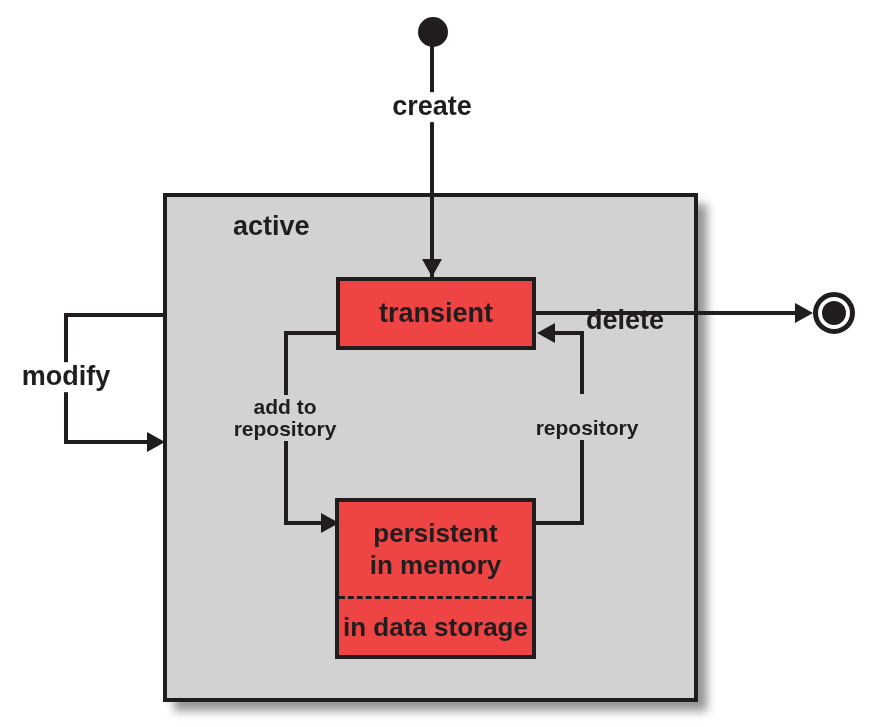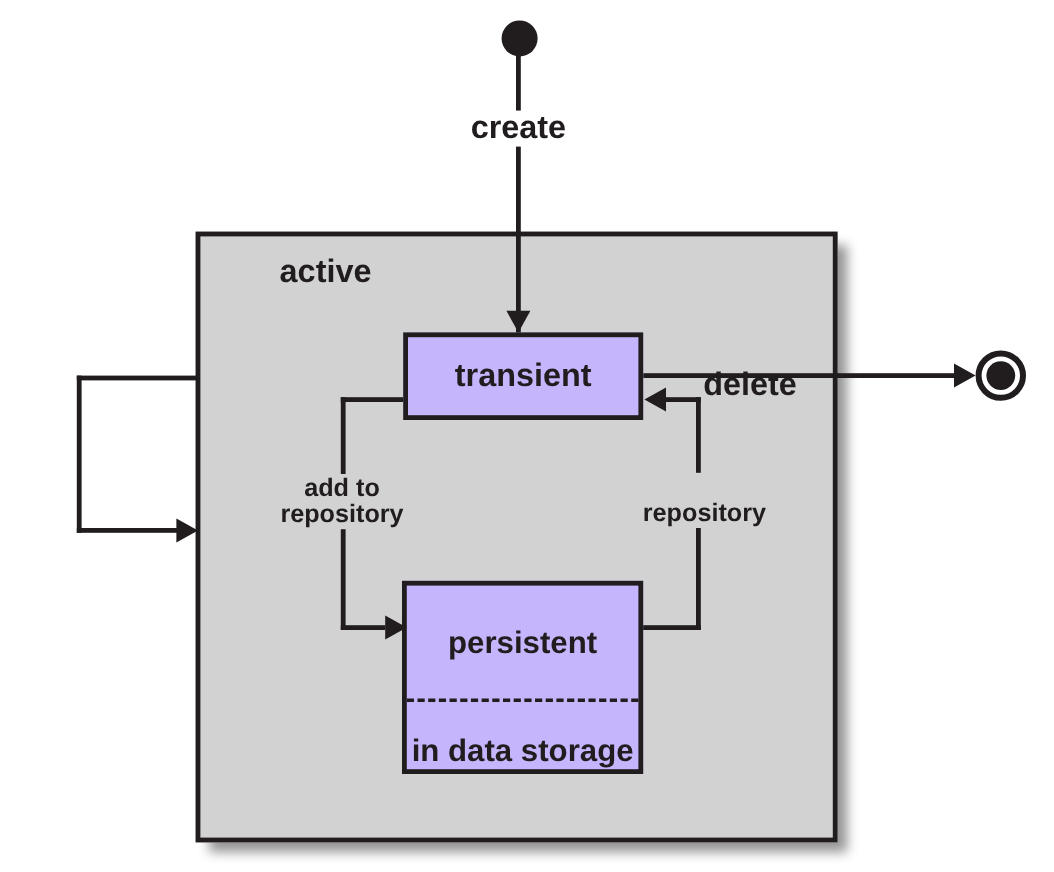--- a/index.html
+++ b/index.html
@@ -17,27 +17,27 @@
   .lbl.twoline{font-size:21px;line-height:22px;}
   .onwhite{background:#ffffff;padding:0 7px;}
   .ongray{background:#d2d2d2;padding:1px 4px;}
 
   .composite{
     position:absolute;left:163px;top:193px;width:535px;height:509px;
     box-sizing:border-box;background:#d2d2d2;border:4px solid #211d1e;
     box-shadow:10px 10px 9px -1px rgba(0,0,0,0.42);z-index:1;
   }
   .state{
-    position:absolute;box-sizing:border-box;background:#c4b5fd;border:4px solid #211d1e;
+    position:absolute;box-sizing:border-box;background:#ef4444;border:4px solid #211d1e;
     z-index:3;display:flex;align-items:center;justify-content:center;
   }
   .transient{left:336px;top:277px;width:200px;height:73px;font-size:27px;}
-  .persistent{left:335px;top:484px;width:201px;height:161px;flex-direction:column;align-items:stretch;font-size:26px;}
+  .persistent{left:335px;top:498px;width:201px;height:161px;flex-direction:column;align-items:stretch;font-size:26px;}
   .persistent .comp1{flex:1;display:flex;flex-direction:column;align-items:center;justify-content:center;line-height:32px;}
-  .persistent .comp2{height:56px;border-top:3px dashed #211d1e;display:flex;align-items:flex-end;justify-content:center;}
+  .persistent .comp2{height:56px;border-top:3px dashed #211d1e;display:flex;align-items:center;justify-content:center;}
 
   .node-initial{position:absolute;left:418px;top:17px;width:30px;height:30px;border-radius:50%;background:#211d1e;z-index:2;}
   .node-final{
     position:absolute;left:813px;top:292px;width:42px;height:42px;box-sizing:border-box;
     border:5px solid #211d1e;border-radius:50%;background:#ffffff;z-index:3;
     display:flex;align-items:center;justify-content:center;
   }
   .node-final .dot{width:24px;height:24px;border-radius:50%;background:#211d1e;}
 </style>
 </head>
@@ -51,20 +51,21 @@
   <div class="arrow down" style="left:422px;top:259px;"></div>
   <div class="lbl center onwhite" style="left:432px;top:107px;">create</div>
 
   <div class="composite"></div>
   <div class="lbl" style="left:233px;top:212px;">active</div>
 
   <div class="line" style="left:64px;top:313px;width:101px;height:4px;"></div>
   <div class="line" style="left:64px;top:313px;width:4px;height:131px;"></div>
   <div class="line" style="left:64px;top:440px;width:84px;height:4px;"></div>
   <div class="arrow right" style="left:147px;top:432px;"></div>
+  <div class="lbl center onwhite" style="left:66px;top:377px;">modify</div>
 
   <div class="line" style="left:284px;top:331px;width:54px;height:4px;"></div>
   <div class="line" style="left:284px;top:331px;width:4px;height:194px;"></div>
   <div class="line" style="left:284px;top:521px;width:37px;height:4px;"></div>
   <div class="arrow right" style="left:321px;top:513px;"></div>
   <div class="lbl center twoline ongray" style="left:285px;top:418px;">
     <span>add to</span><br>
     <span>repository</span>
   </div>
 
@@ -81,20 +82,21 @@
   <div class="arrow right" style="left:795px;top:303px;"></div>
   <div class="lbl center" style="left:625px;top:292px;margin-top:29px;">delete</div>
 
   <div class="state transient">
     <span>transient</span>
   </div>
 
   <div class="state persistent">
     <div class="comp1">
       <span>persistent</span>
+      <span>in memory</span>
     </div>
     <div class="comp2">
       <span>in data storage</span>
     </div>
   </div>
 
   <div class="node-final">
     <div class="dot"></div>
   </div>
 

